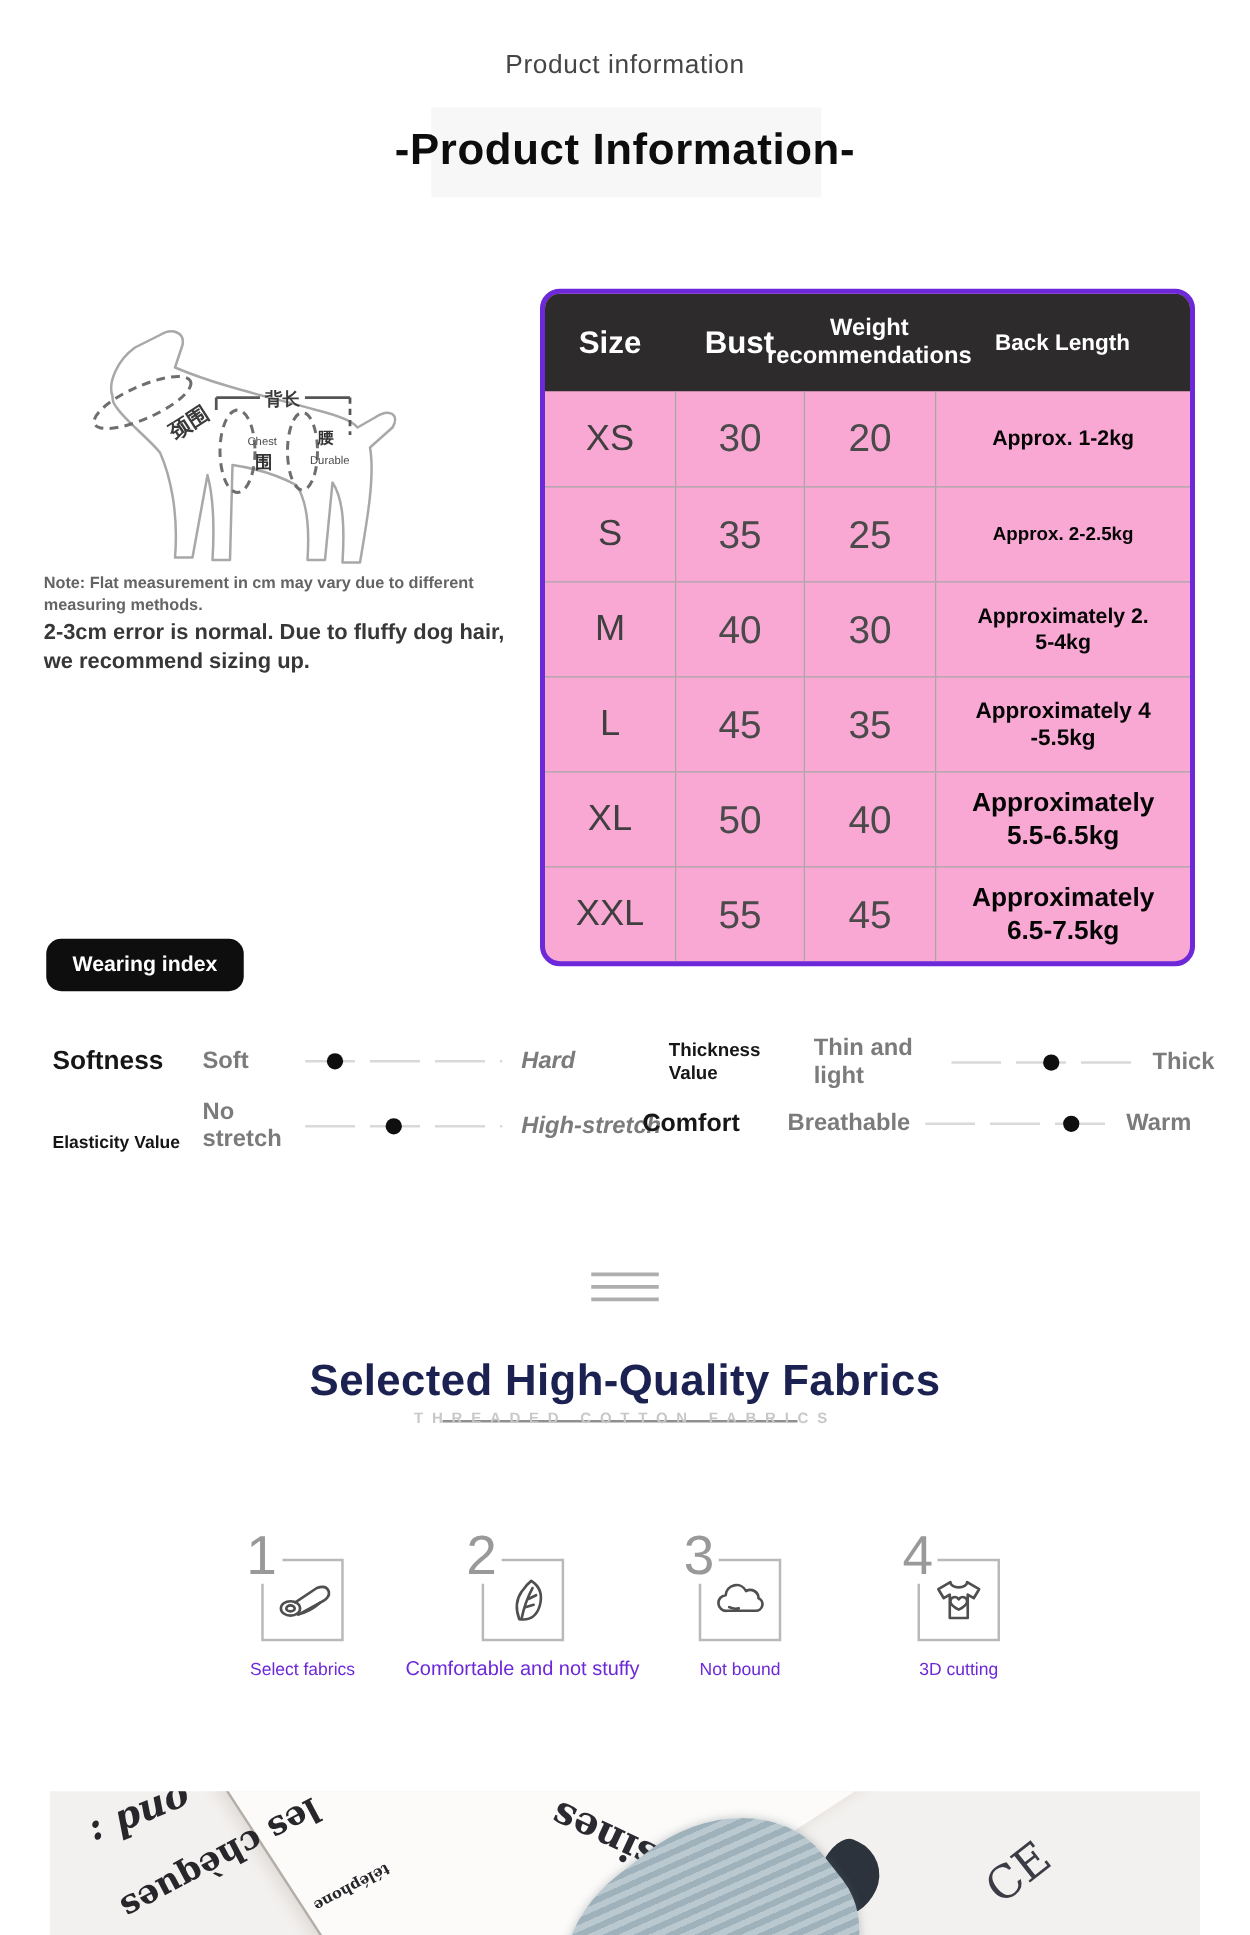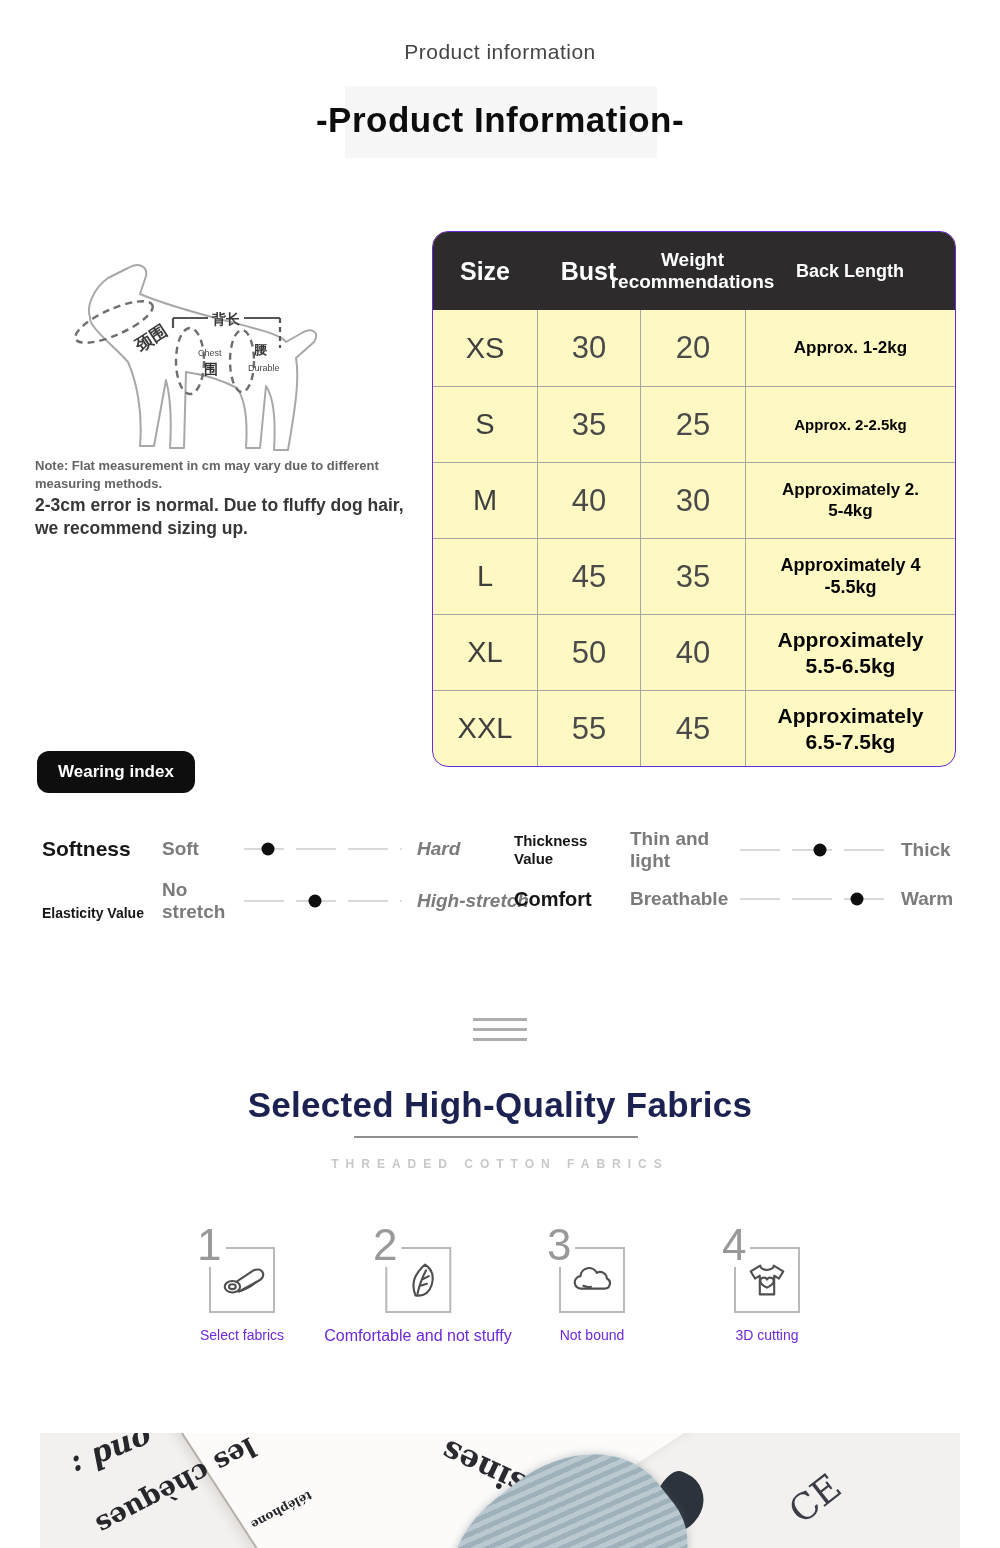--- a/index.html
+++ b/index.html
@@ -20,22 +20,22 @@
     font-size:35px; font-weight:bold; color:#0d0d0d; letter-spacing:0.5px; }
 
   
   .dogwrap { left:28px; top:250px; width:345px; height:212px; }
   .note-sm { left:35px; top:457px; width:382px; font-size:13px; font-weight:bold;
     color:#646464; line-height:1.35; }
   .note-lg { left:35px; top:494px; width:375px; font-size:17.5px; font-weight:bold;
     color:#373737; line-height:1.3; }
 
   
-  .sizetable { left:432px; top:231px; width:524px; border:1px solid #6d28d9;
-    border-radius:16px; overflow:hidden; background:#fef9c3; }
+  .sizetable { left:432px; top:231px; width:524px; border:4px solid #6d28d9;
+    border-radius:16px; overflow:hidden; background:#f9a8d4; }
   .trow { display:grid; grid-template-columns:104px 103px 105px 1fr; }
   .thead { background:#2d2b2b; color:#fff; height:78px; }
   .thead .tc { border-left:none; }
   .tc { display:flex; align-items:center; justify-content:center; text-align:center;
     white-space:pre-line; }
   .tbody .trow { height:76px; border-top:1px solid #a6a6a6; }
   .tbody .trow:first-child { border-top:none; }
   .tbody .tc + .tc { border-left:1px solid #a6a6a6; }
   .h-size,.h-bust { font-size:25px; font-weight:bold; }
   .h-back { font-size:18px; font-weight:bold; }
@@ -70,21 +70,21 @@
   .col-r .wi-max { margin-left:15px; }
 
   
   .divider { left:50%; top:1011px; transform:translateX(-50%); }
   .divider span { display:block; width:54px; height:3px; background:#aeaeae; margin:7px 0; }
 
   
   .fab-title { top:1085px; left:0; width:100%; text-align:center;
     font-size:35px; font-weight:800; color:#1b2150; letter-spacing:0.3px; }
   .fab-underline { left:354px; top:1136px; width:284px; height:2px; background:#8f8f8f; }
-  .fab-sub { top:1157px; left:0; width:100%; text-align:center; font-size:12px;
+  .fab-sub { top:1127px; left:0; width:100%; text-align:center; font-size:12px;
     font-weight:bold; letter-spacing:7px; color:#c8c8c8; }
 
   .feature { position:absolute; top:1233px; transform:translateX(-50%); text-align:center; }
   .framewrap { position:relative; width:66px; height:66px; border:2px solid #b9b9b9;
     margin:14px auto 0; display:flex; align-items:center; justify-content:center; }
   .fnum { position:absolute; top:-26px; left:-18px; font-size:44px; line-height:1;
     color:#999999; background:#fff; padding:0 4px; }
   .flabel { margin-top:14px; font-weight:normal; font-size:14px; color:#6d28d9; white-space:nowrap; }
   .feature.wide .flabel { font-size:16px; }
   .ficon { width:46px; height:46px; }
@@ -202,21 +202,21 @@
   <span class="wi-max">Hard</span>
 </div>
 <div class="wi-row col-l" style="left:42px; top:888px; height:26px;">
   <span class="wi-cat" style="font-size:14px;margin-top:24px;">Elasticity Value</span>
   <span class="wi-min">No stretch</span>
   <span class="wi-track">
       <span class="wi-dot" style="--p:45%;"></span>
     </span>
   <span class="wi-max">High-stretch</span>
 </div>
-<div class="wi-row col-r" style="left:514px; top:828px; height:44px;">
+<div class="wi-row col-r" style="left:535px; top:828px; height:44px;">
   <span class="wi-cat" style="font-size:15px; width:116px; line-height:1.2;">Thickness Value</span>
   <span class="wi-min">Thin and light</span>
   <span class="wi-track">
       <span class="wi-dot" style="--p:55%;"></span>
     </span>
   <span class="wi-max">Thick</span>
 </div>
 <div class="wi-row col-r" style="left:514px; top:886px; height:26px;">
   <span class="wi-cat" style="font-size:20px;">Comfort</span>
   <span class="wi-min">Breathable</span>

